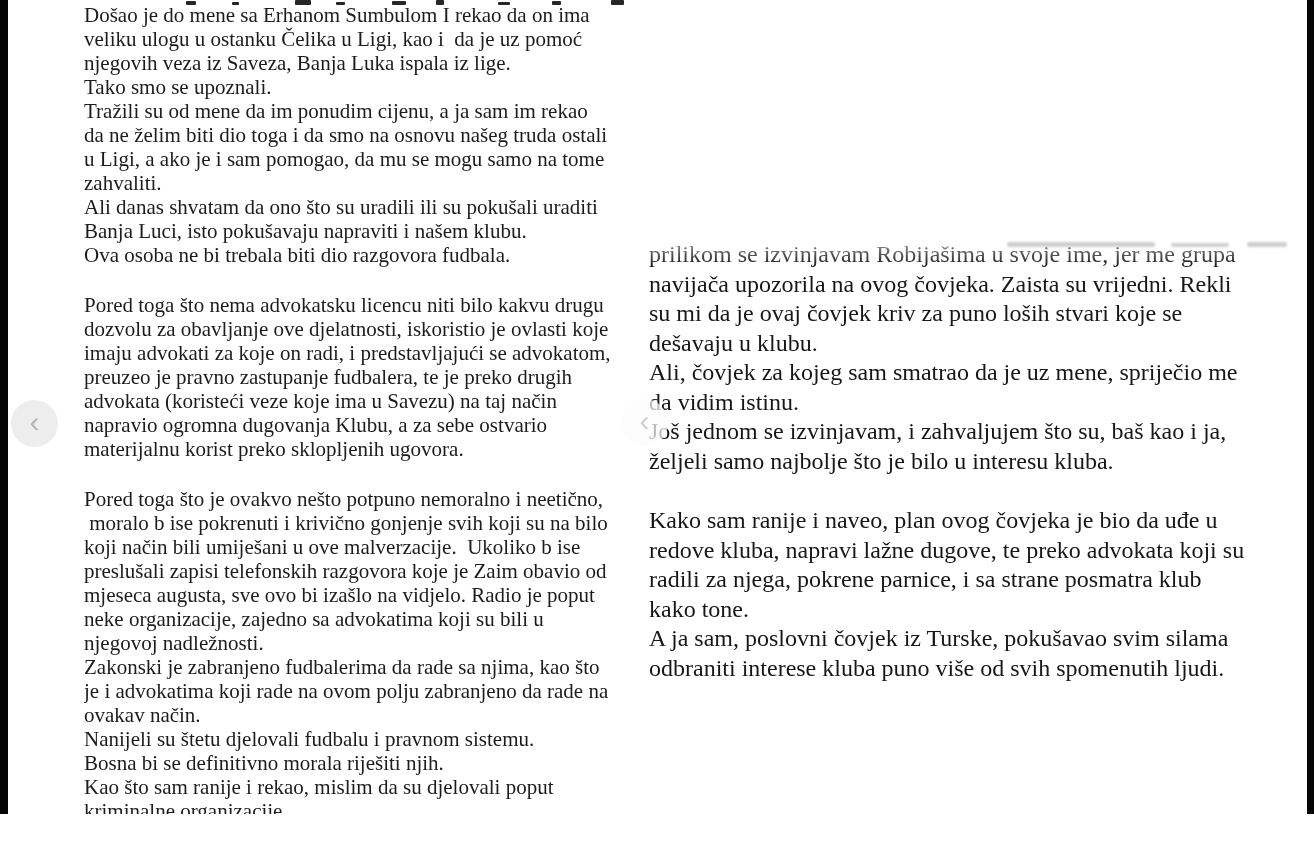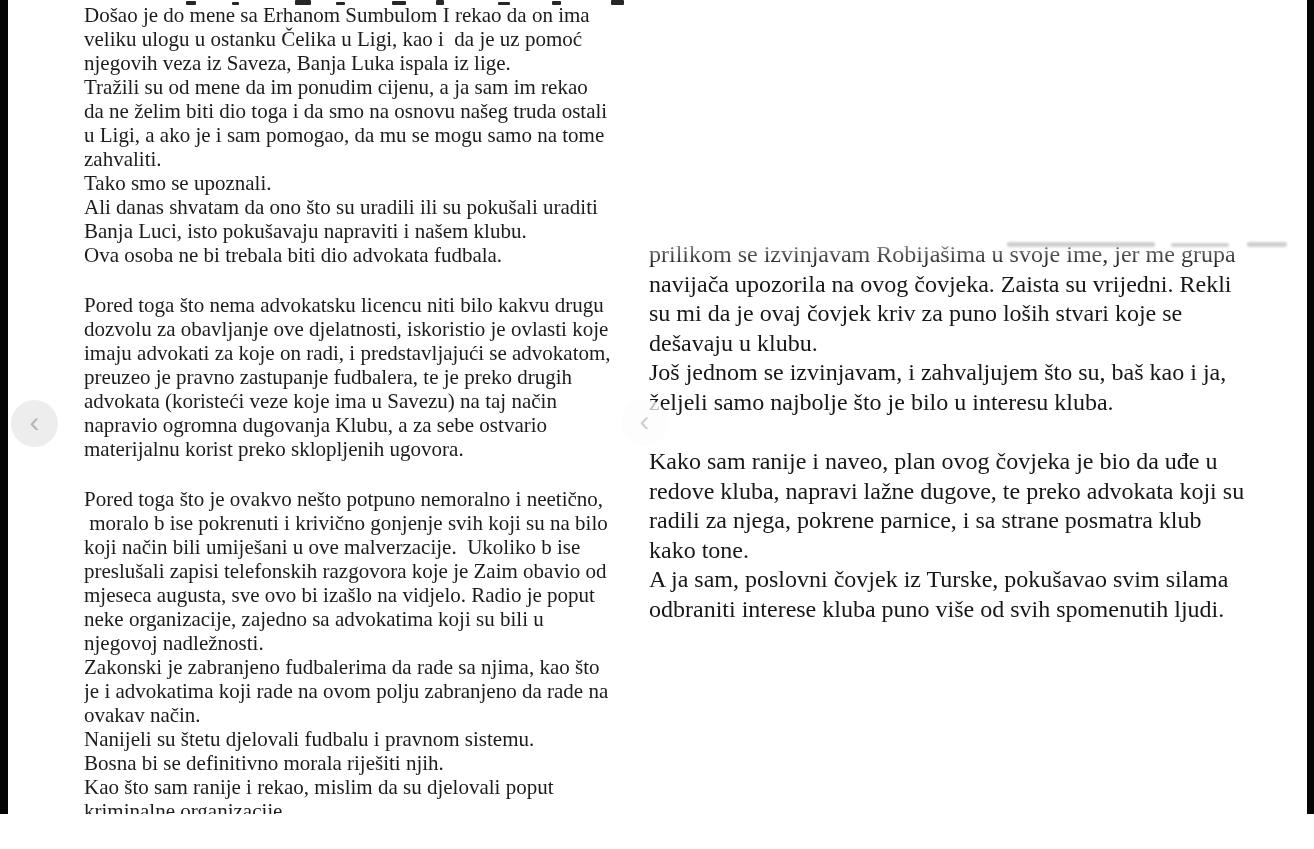--- a/index.html
+++ b/index.html
@@ -56,28 +56,28 @@
       <span style="left:252px;top:2px;width:9px;height:3px;"></span>
       <span style="left:308px;top:1px;width:14px;height:4px;"></span>
       <span style="left:352px;top:0;width:8px;height:5px;"></span>
       <span style="left:414px;top:2px;width:12px;height:3px;"></span>
       <span style="left:468px;top:1px;width:9px;height:4px;"></span>
       <span style="left:527px;top:0;width:13px;height:5px;"></span>
     </div>
     <div class="ptext">Došao je do mene sa Erhanom Sumbulom I rekao da on ima
 veliku ulogu u ostanku Čelika u Ligi, kao i  da je uz pomoć
 njegovih veza iz Saveza, Banja Luka ispala iz lige.</div>
+    <div class="ptext">Tako smo se upoznali.</div>
     <div class="ptext">Tražili su od mene da im ponudim cijenu, a ja sam im rekao
 da ne želim biti dio toga i da smo na osnovu našeg truda ostali
 u Ligi, a ako je i sam pomogao, da mu se mogu samo na tome
 zahvaliti.</div>
-    <div class="ptext">Tako smo se upoznali.</div>
     <div class="ptext">Ali danas shvatam da ono što su uradili ili su pokušali uraditi
 Banja Luci, isto pokušavaju napraviti i našem klubu.</div>
-    <div class="ptext">Ova osoba ne bi trebala biti dio advokata fudbala.</div>
+    <div class="ptext">Ova osoba ne bi trebala biti dio razgovora fudbala.</div>
     <div class="ptext gap-sm">Pored toga što nema advokatsku licencu niti bilo kakvu drugu
 dozvolu za obavljanje ove djelatnosti, iskoristio je ovlasti koje
 imaju advokati za koje on radi, i predstavljajući se advokatom,
 preuzeo je pravno zastupanje fudbalera, te je preko drugih
 advokata (koristeći veze koje ima u Savezu) na taj način
 napravio ogromna dugovanja Klubu, a za sebe ostvario
 materijalnu korist preko sklopljenih ugovora.</div>
     <div class="ptext gap-sm">Pored toga što je ovakvo nešto potpuno nemoralno i neetično,
  moralo b ise pokrenuti i krivično gonjenje svih koji su na bilo
 koji način bili umiješani u ove malverzacije.  Ukoliko b ise
@@ -99,20 +99,22 @@
   <div class="page page-right">
     <div class="ghost-row">
       <span style="left:358px;top:2px;width:148px;height:5px;"></span>
       <span style="left:522px;top:3px;width:58px;height:4px;"></span>
       <span style="left:598px;top:2px;width:40px;height:5px;"></span>
     </div>
     <div class="ptext fade-top">prilikom se izvinjavam Robijašima u svoje ime, jer me grupa
 navijača upozorila na ovog čovjeka. Zaista su vrijedni. Rekli
 su mi da je ovaj čovjek kriv za puno loših stvari koje se
 dešavaju u klubu.</div>
+    <div class="ptext">Ali, čovjek za kojeg sam smatrao da je uz mene, spriječio me
+da vidim istinu.</div>
     <div class="ptext">Još jednom se izvinjavam, i zahvaljujem što su, baš kao i ja,
 željeli samo najbolje što je bilo u interesu kluba.</div>
     <div class="ptext gap-lg">Kako sam ranije i naveo, plan ovog čovjeka je bio da uđe u
 redove kluba, napravi lažne dugove, te preko advokata koji su
 radili za njega, pokrene parnice, i sa strane posmatra klub
 kako tone.</div>
     <div class="ptext">A ja sam, poslovni čovjek iz Turske, pokušavao svim silama
 odbraniti interese kluba puno više od svih spomenutih ljudi.</div>
   </div>
 

